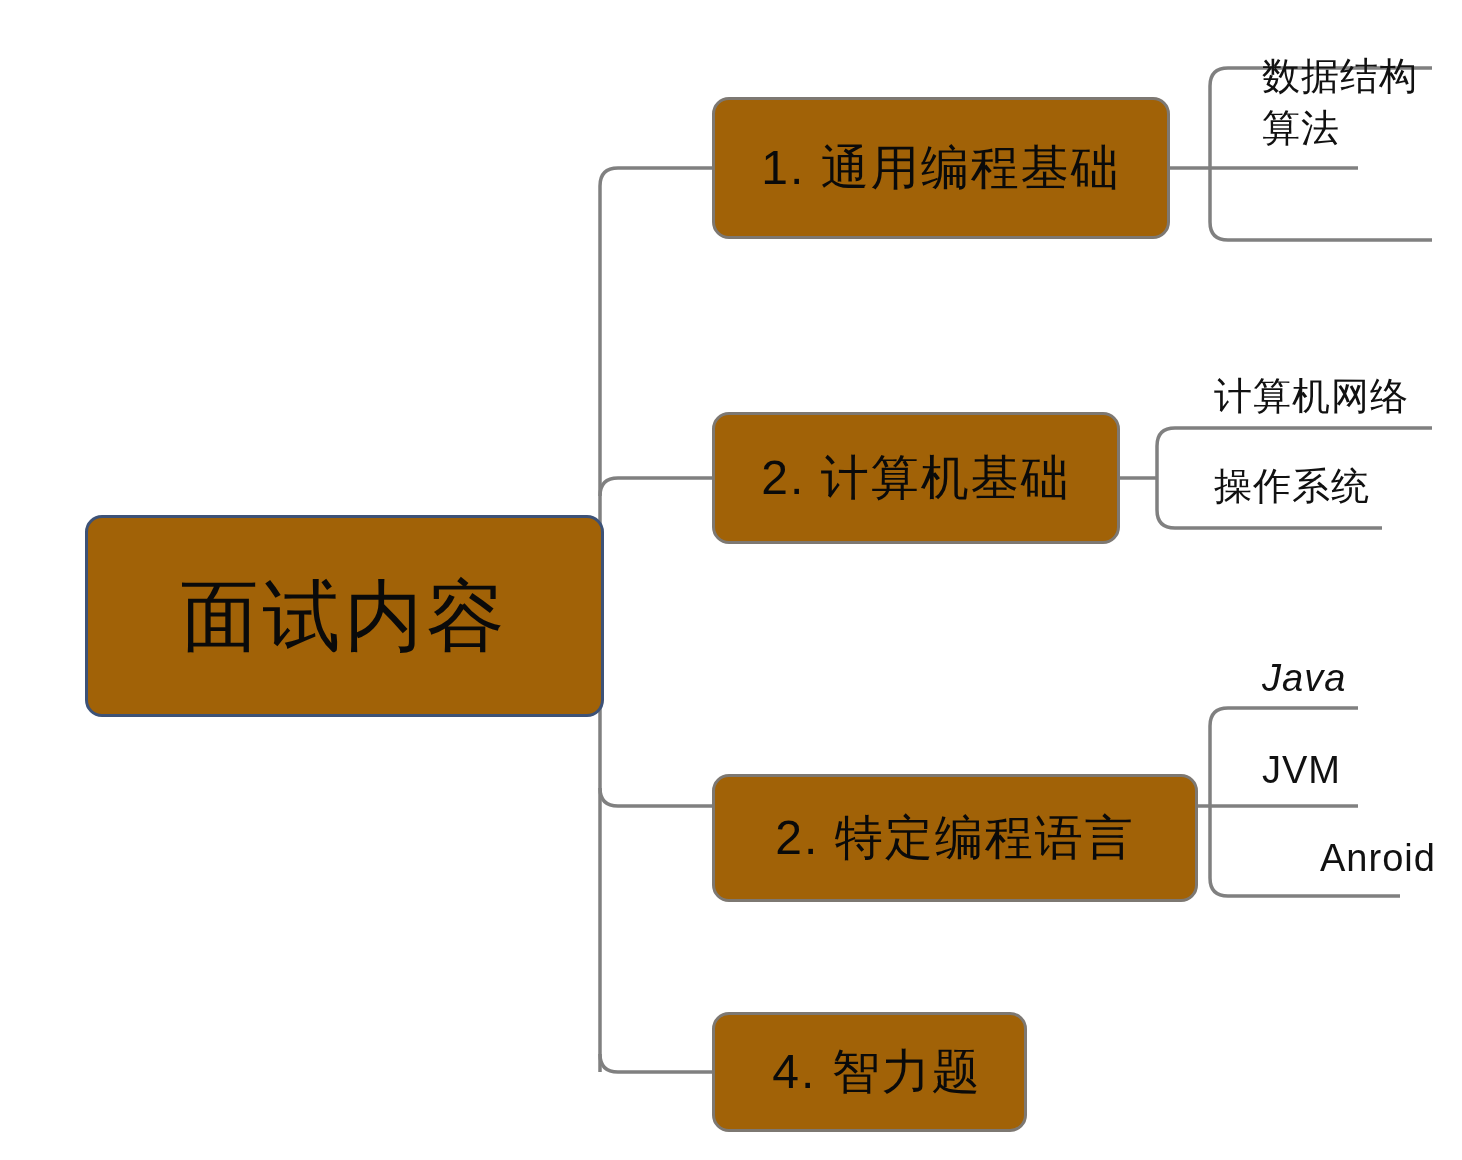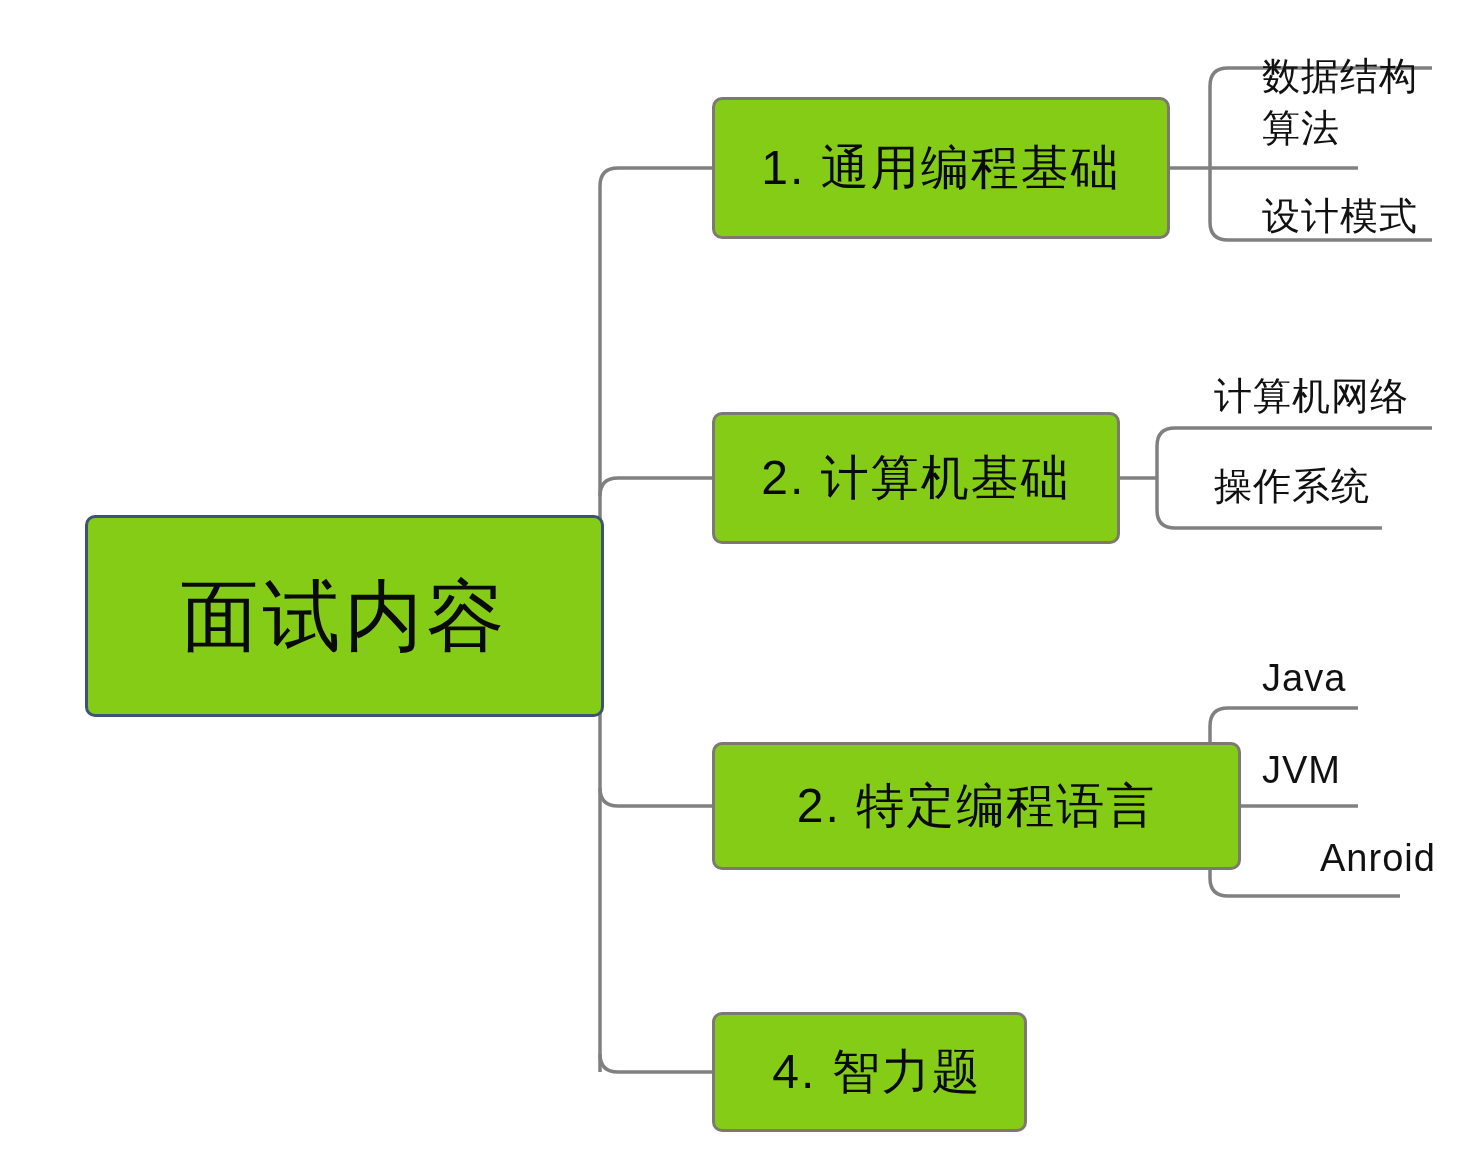--- a/index.html
+++ b/index.html
@@ -25,22 +25,22 @@
     width: 1462px;
     height: 1160px;
     pointer-events: none;
   }
   .node {
     position: absolute;
     box-sizing: border-box;
     display: flex;
     align-items: center;
     justify-content: center;
-    background: #84cc16;
-    border-radius: 10px;
+    background: #a16207;
+    border-radius: 17px;
     white-space: nowrap;
     letter-spacing: 0.5px;
   }
   .node-root {
     border: 3px solid #3d5277;
     font-size: 78px;
     line-height: 1;
     letter-spacing: 4px;
     color: #0a0a0a;
     margin-left: 39px;
@@ -109,40 +109,37 @@
   <div class="node node-branch" style="left:712px; top:97px; width:458px; height:142px;">
     <span>1. 通用编程基础</span>
   </div>
 
   <div class="leaf" style="left:1262px; top:20px; height:48px;margin-top:32px;">
     <span>数据结构</span>
   </div>
   <div class="leaf" style="left:1262px; top:104px; height:48px;">
     <span>算法</span>
   </div>
-  <div class="leaf" style="left:1262px; top:192px; height:48px;">
-    <span>设计模式</span>
-  </div>
 
   <div class="node node-branch" style="left:712px; top:412px; width:408px; height:132px;">
     <span>2. 计算机基础</span>
   </div>
 
   <div class="leaf" style="left:1214px; top:372px; height:48px;">
     <span>计算机网络</span>
   </div>
   <div class="leaf" style="left:1214px; top:462px; height:48px;">
     <span>操作系统</span>
   </div>
 
-  <div class="node node-branch" style="left:712px; top:742px; width:529px; height:128px;">
+  <div class="node node-branch" style="left:712px; top:774px; width:486px; height:128px;">
     <span>2. 特定编程语言</span>
   </div>
 
-  <div class="leaf" style="left:1262px; top:654px; height:48px;">
+  <div class="leaf" style="left:1262px; top:654px; height:48px;font-style:italic;">
     <span>Java</span>
   </div>
   <div class="leaf" style="left:1262px; top:746px; height:48px;">
     <span>JVM</span>
   </div>
   <div class="leaf" style="left:1320px; top:834px; height:48px;">
     <span>Anroid</span>
   </div>
 
   <div class="node node-branch" style="left:712px; top:1012px; width:315px; height:120px;padding-left:15px;">

